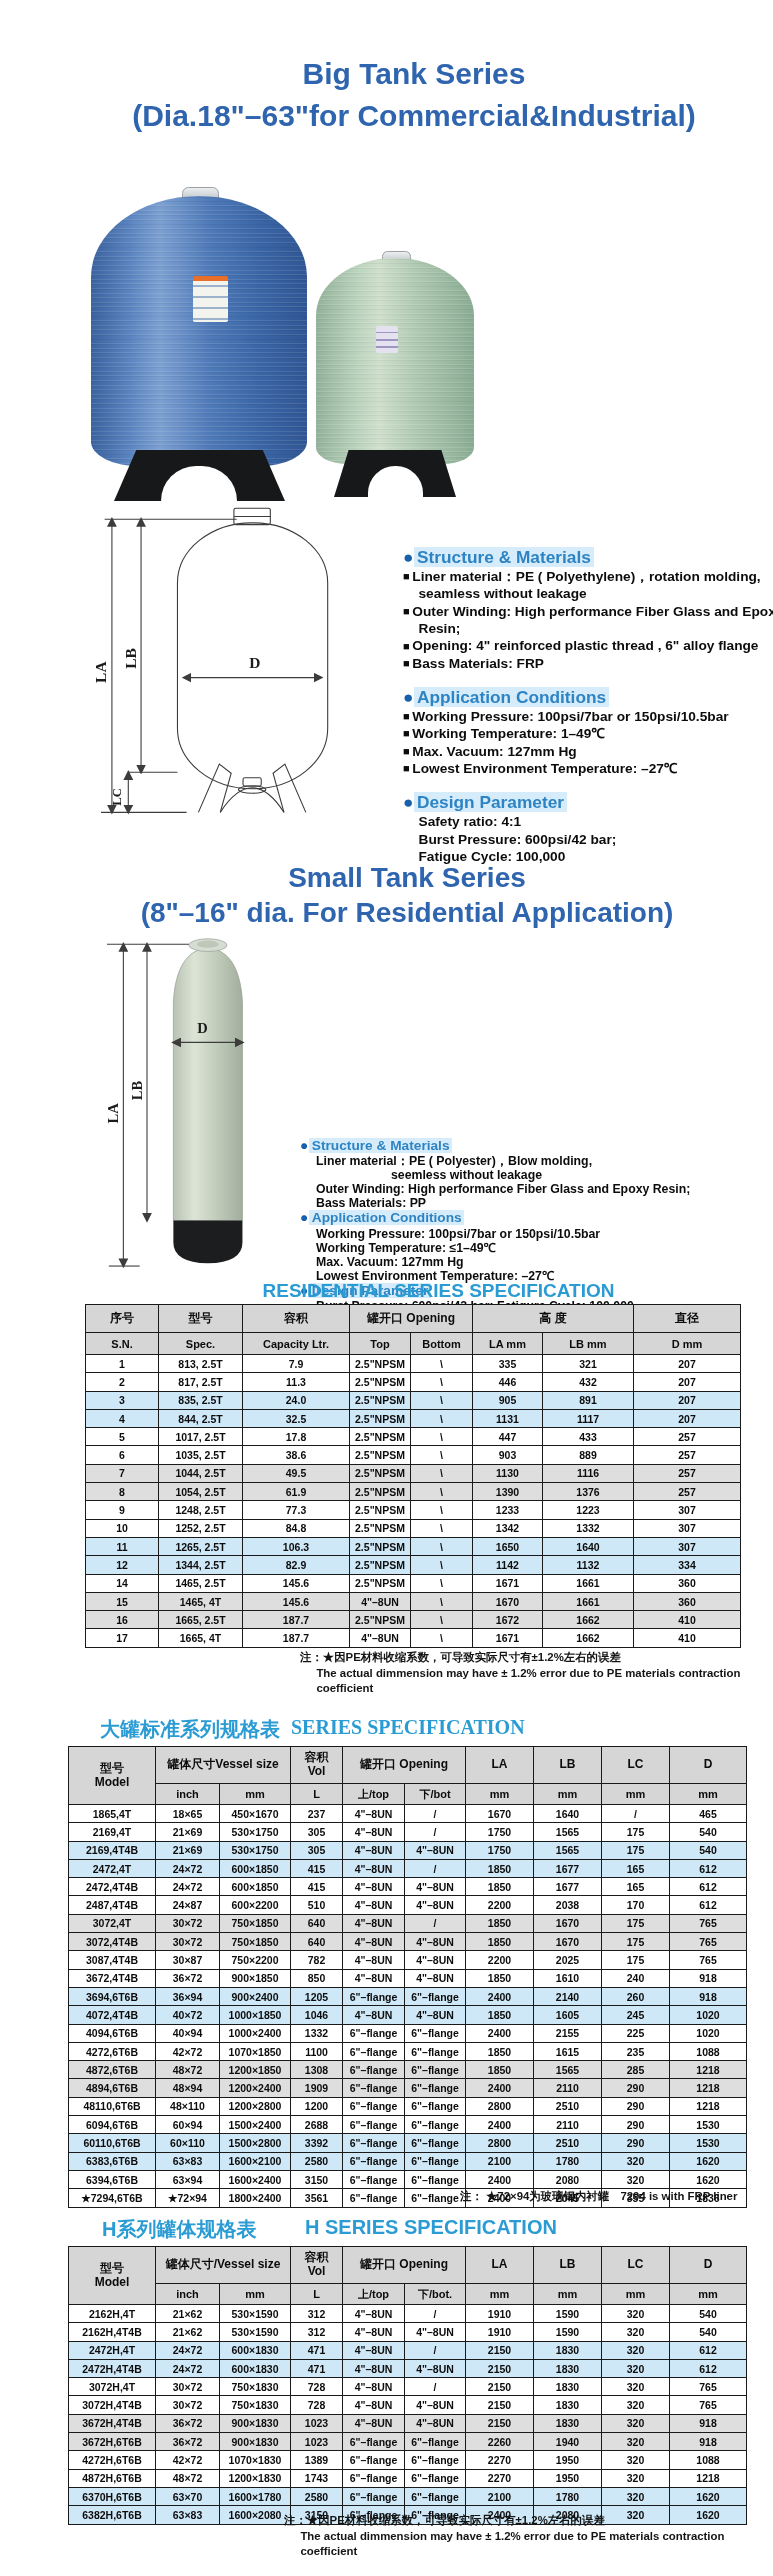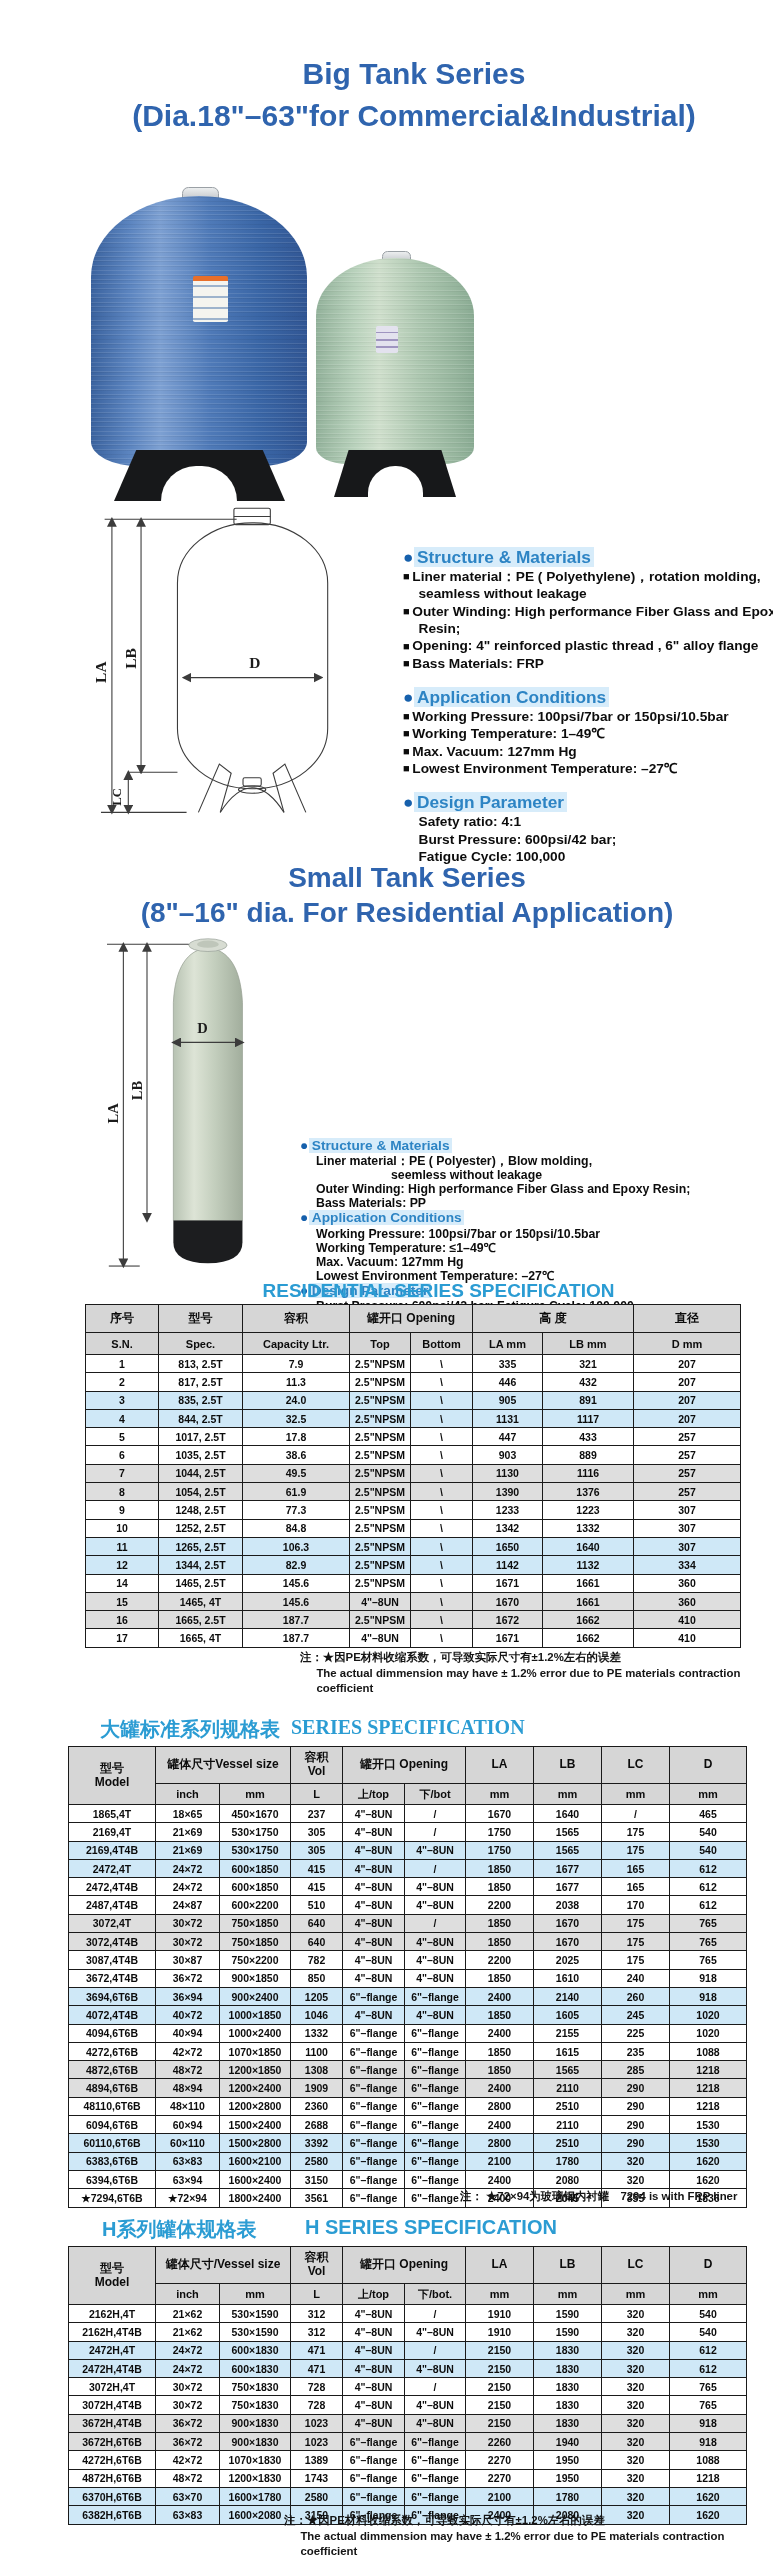--- a/index.html
+++ b/index.html
@@ -646,21 +646,21 @@
           <td>6"–flange</td>
           <td>2400</td>
           <td>2110</td>
           <td>290</td>
           <td>1218</td>
         </tr>
         <tr class="rw">
           <td>48110,6T6B</td>
           <td>48×110</td>
           <td>1200×2800</td>
-          <td>2360</td>
+          <td>1200</td>
           <td>6"–flange</td>
           <td>6"–flange</td>
           <td>2800</td>
           <td>2510</td>
           <td>290</td>
           <td>1218</td>
         </tr>
         <tr class="rw">
           <td>6094,6T6B</td>
           <td>60×94</td>

